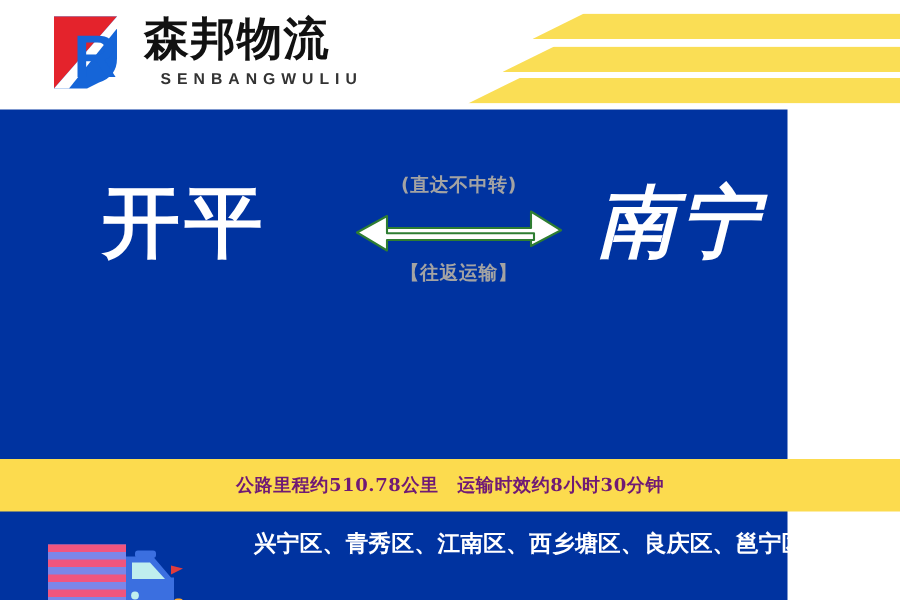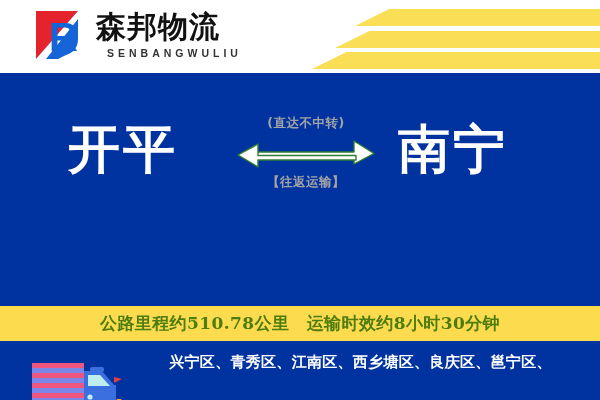--- a/index.html
+++ b/index.html
@@ -80,21 +80,21 @@
   }
   .stripe.s1 { top: 9px;  width: 245px; clip-path: polygon(14% 0, 100% 0, 100% 100%, 0 100%); }
   .stripe.s2 { top: 31px; width: 265px; clip-path: polygon(13% 0, 100% 0, 100% 100%, 0 100%); }
   .stripe.s3 { top: 52px; width: 288px; clip-path: polygon(12% 0, 100% 0, 100% 100%, 0 100%); }
 
   
   .body-blue {
     position: absolute;
     left: 0;
     top: 73px;
-    width: 600px;
+    width: 525px;
     height: 327px;
     background: #0033A0;
   }
 
   .route-area {
     position: absolute;
     left: 0;
     top: 0;
     width: 600px;
     height: 160px;
@@ -104,21 +104,21 @@
     position: absolute;
     top: 50px;
     font-family: "DejaVu Serif", serif;
     font-size: 52px;
     font-weight: bold;
     color: #ffffff;
     letter-spacing: 3px;
     line-height: 1;
   }
   .city-origin { left: 68px; }
-  .city-dest   { left: 398px; }
+  .city-dest   { left: 398px; font-style: italic; }
 
   .mid {
     position: absolute;
     left: 236px;
     top: 42px;
     width: 140px;
     text-align: center;
   }
   .mid-top, .mid-bottom {
     font-family: "DejaVu Sans", sans-serif;
@@ -143,23 +143,23 @@
     top: 233px;
     width: 600px;
     height: 35px;
     background: #FCDB4E;
     display: flex;
     align-items: center;
     justify-content: center;
   }
   .band-text {
     font-family: "DejaVu Serif", serif;
-    font-size: 17px;
-    font-weight: bold;
-    color: #4d7c0f;
+    font-size: 12px;
+    font-weight: bold;
+    color: #701a75;
     letter-spacing: 0.4px;
     white-space: nowrap;
   }
 
   
   .districts {
     position: absolute;
     left: 133px;
     top: 278px;
     width: 455px;

